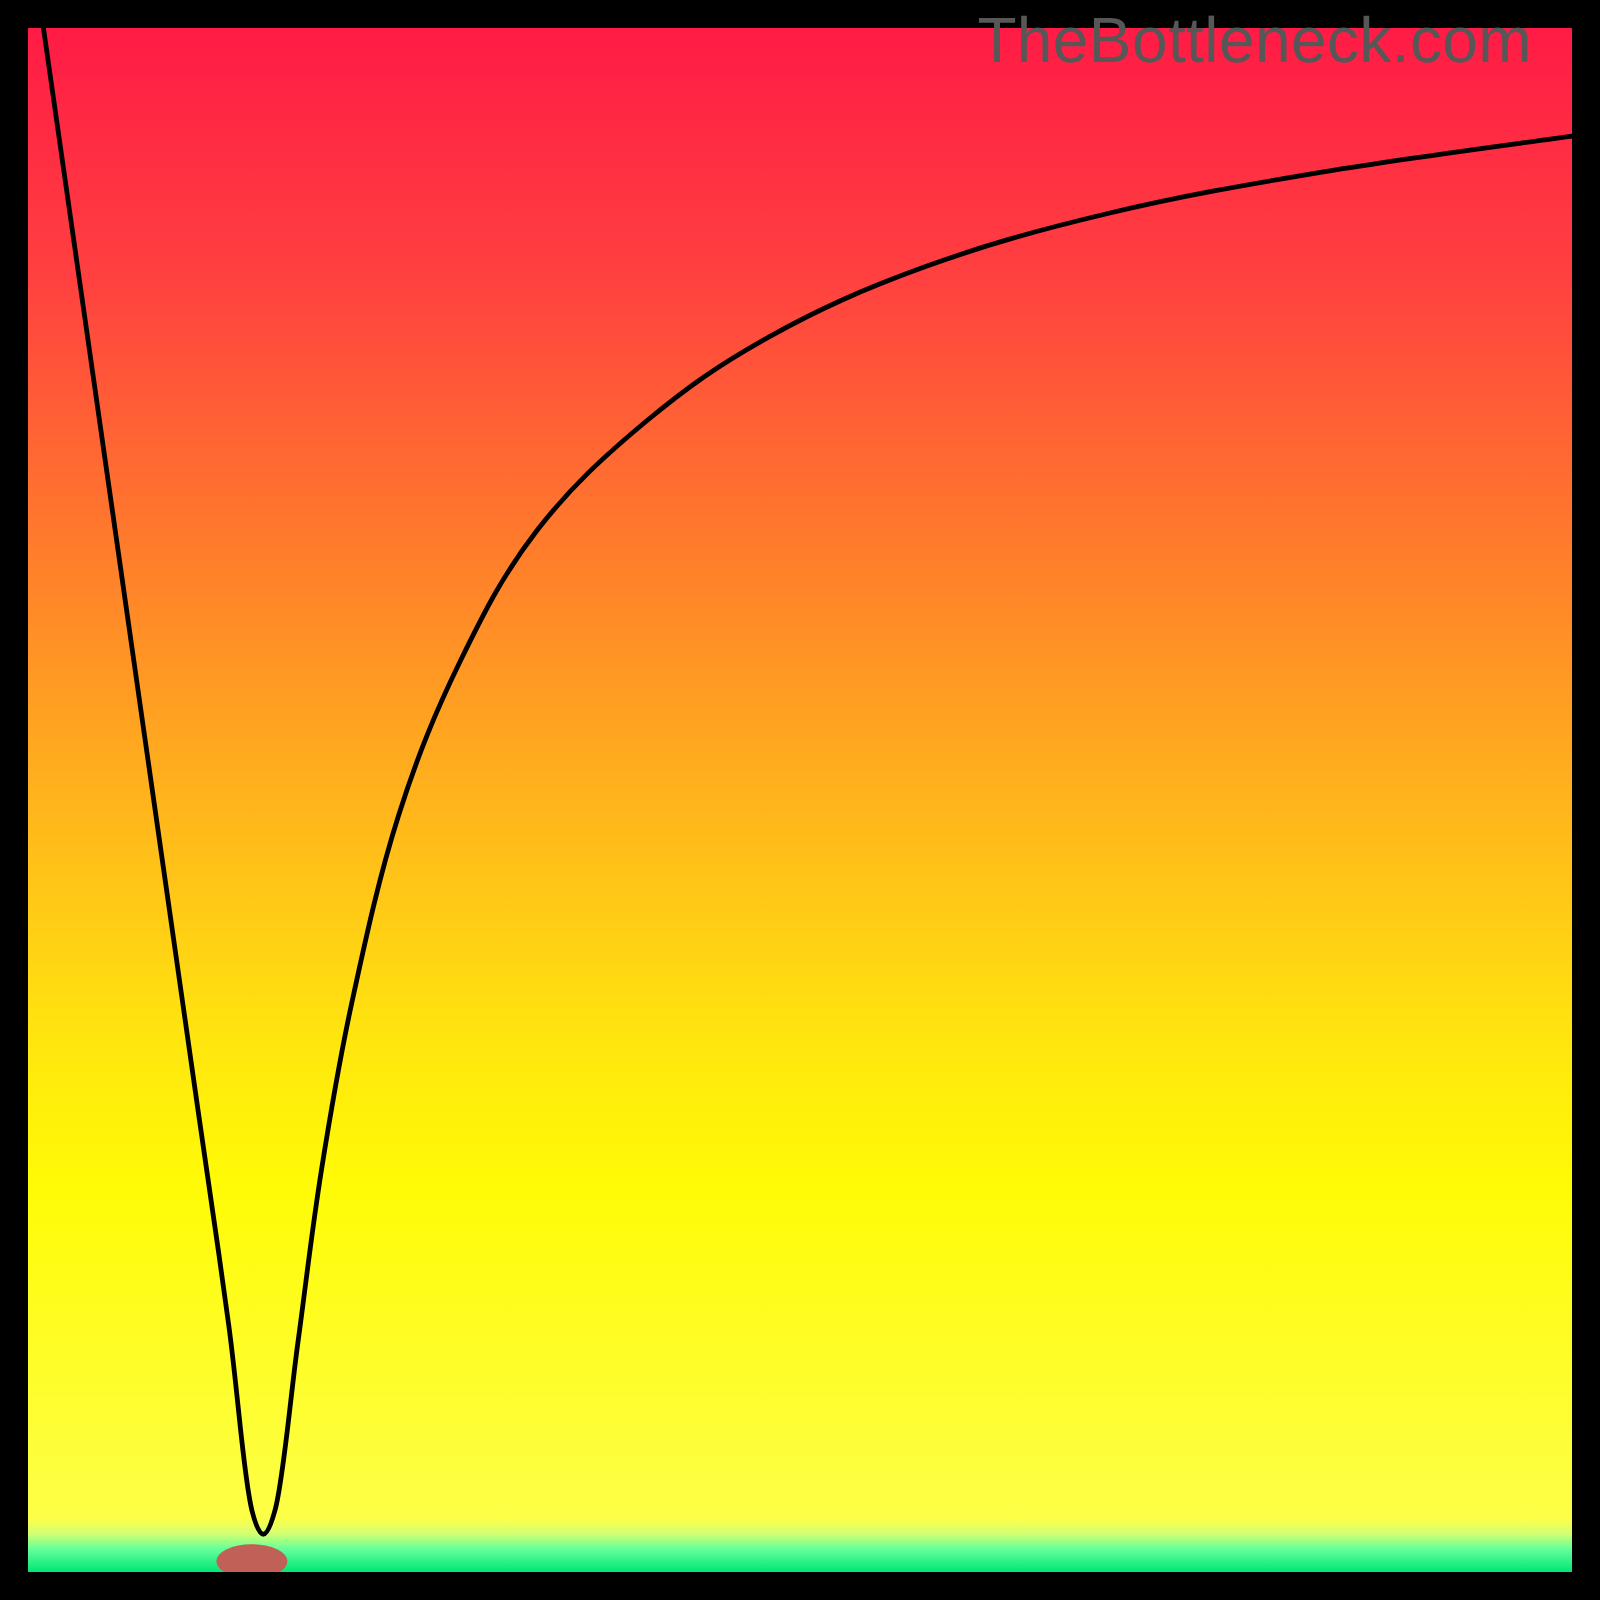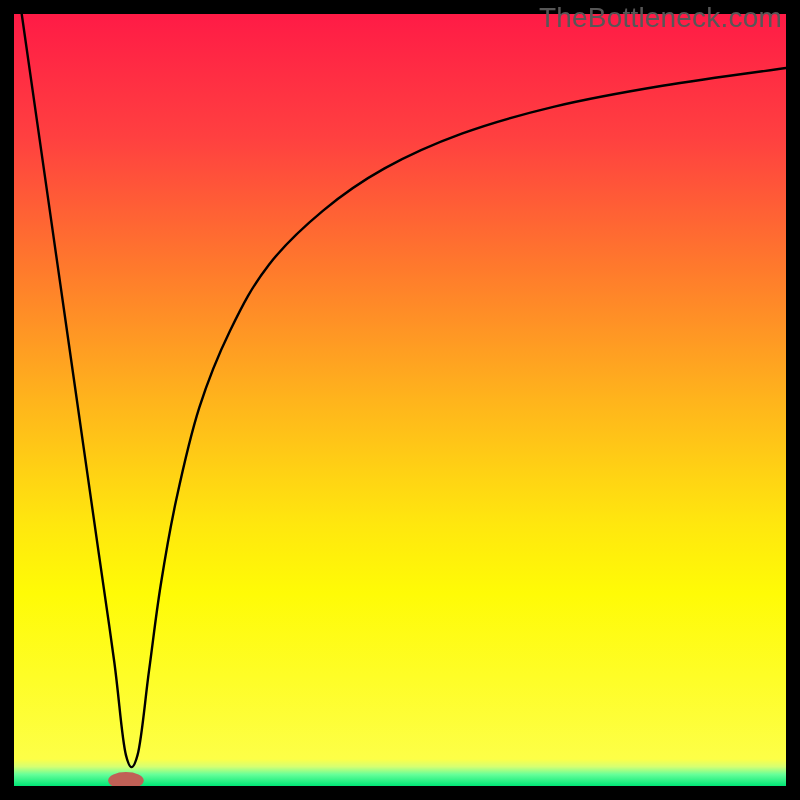--- a/index.html
+++ b/index.html
@@ -21,23 +21,23 @@
   .plot-area {
     position: absolute;
     left: 0;
     top: 0;
     width: 772px;
     height: 772px;
   }
   .watermark {
     position: absolute;
     top: 2px;
-    right: 18px;
+    right: 34px;
     font-family: Arial, Helvetica, sans-serif;
-    font-size: 28px;
+    font-size: 32px;
     color: #575757;
     font-weight: 500;
     letter-spacing: 0.2px;
     user-select: none;
   }
   svg {
     display: block;
   }
 </style>
 </head>

